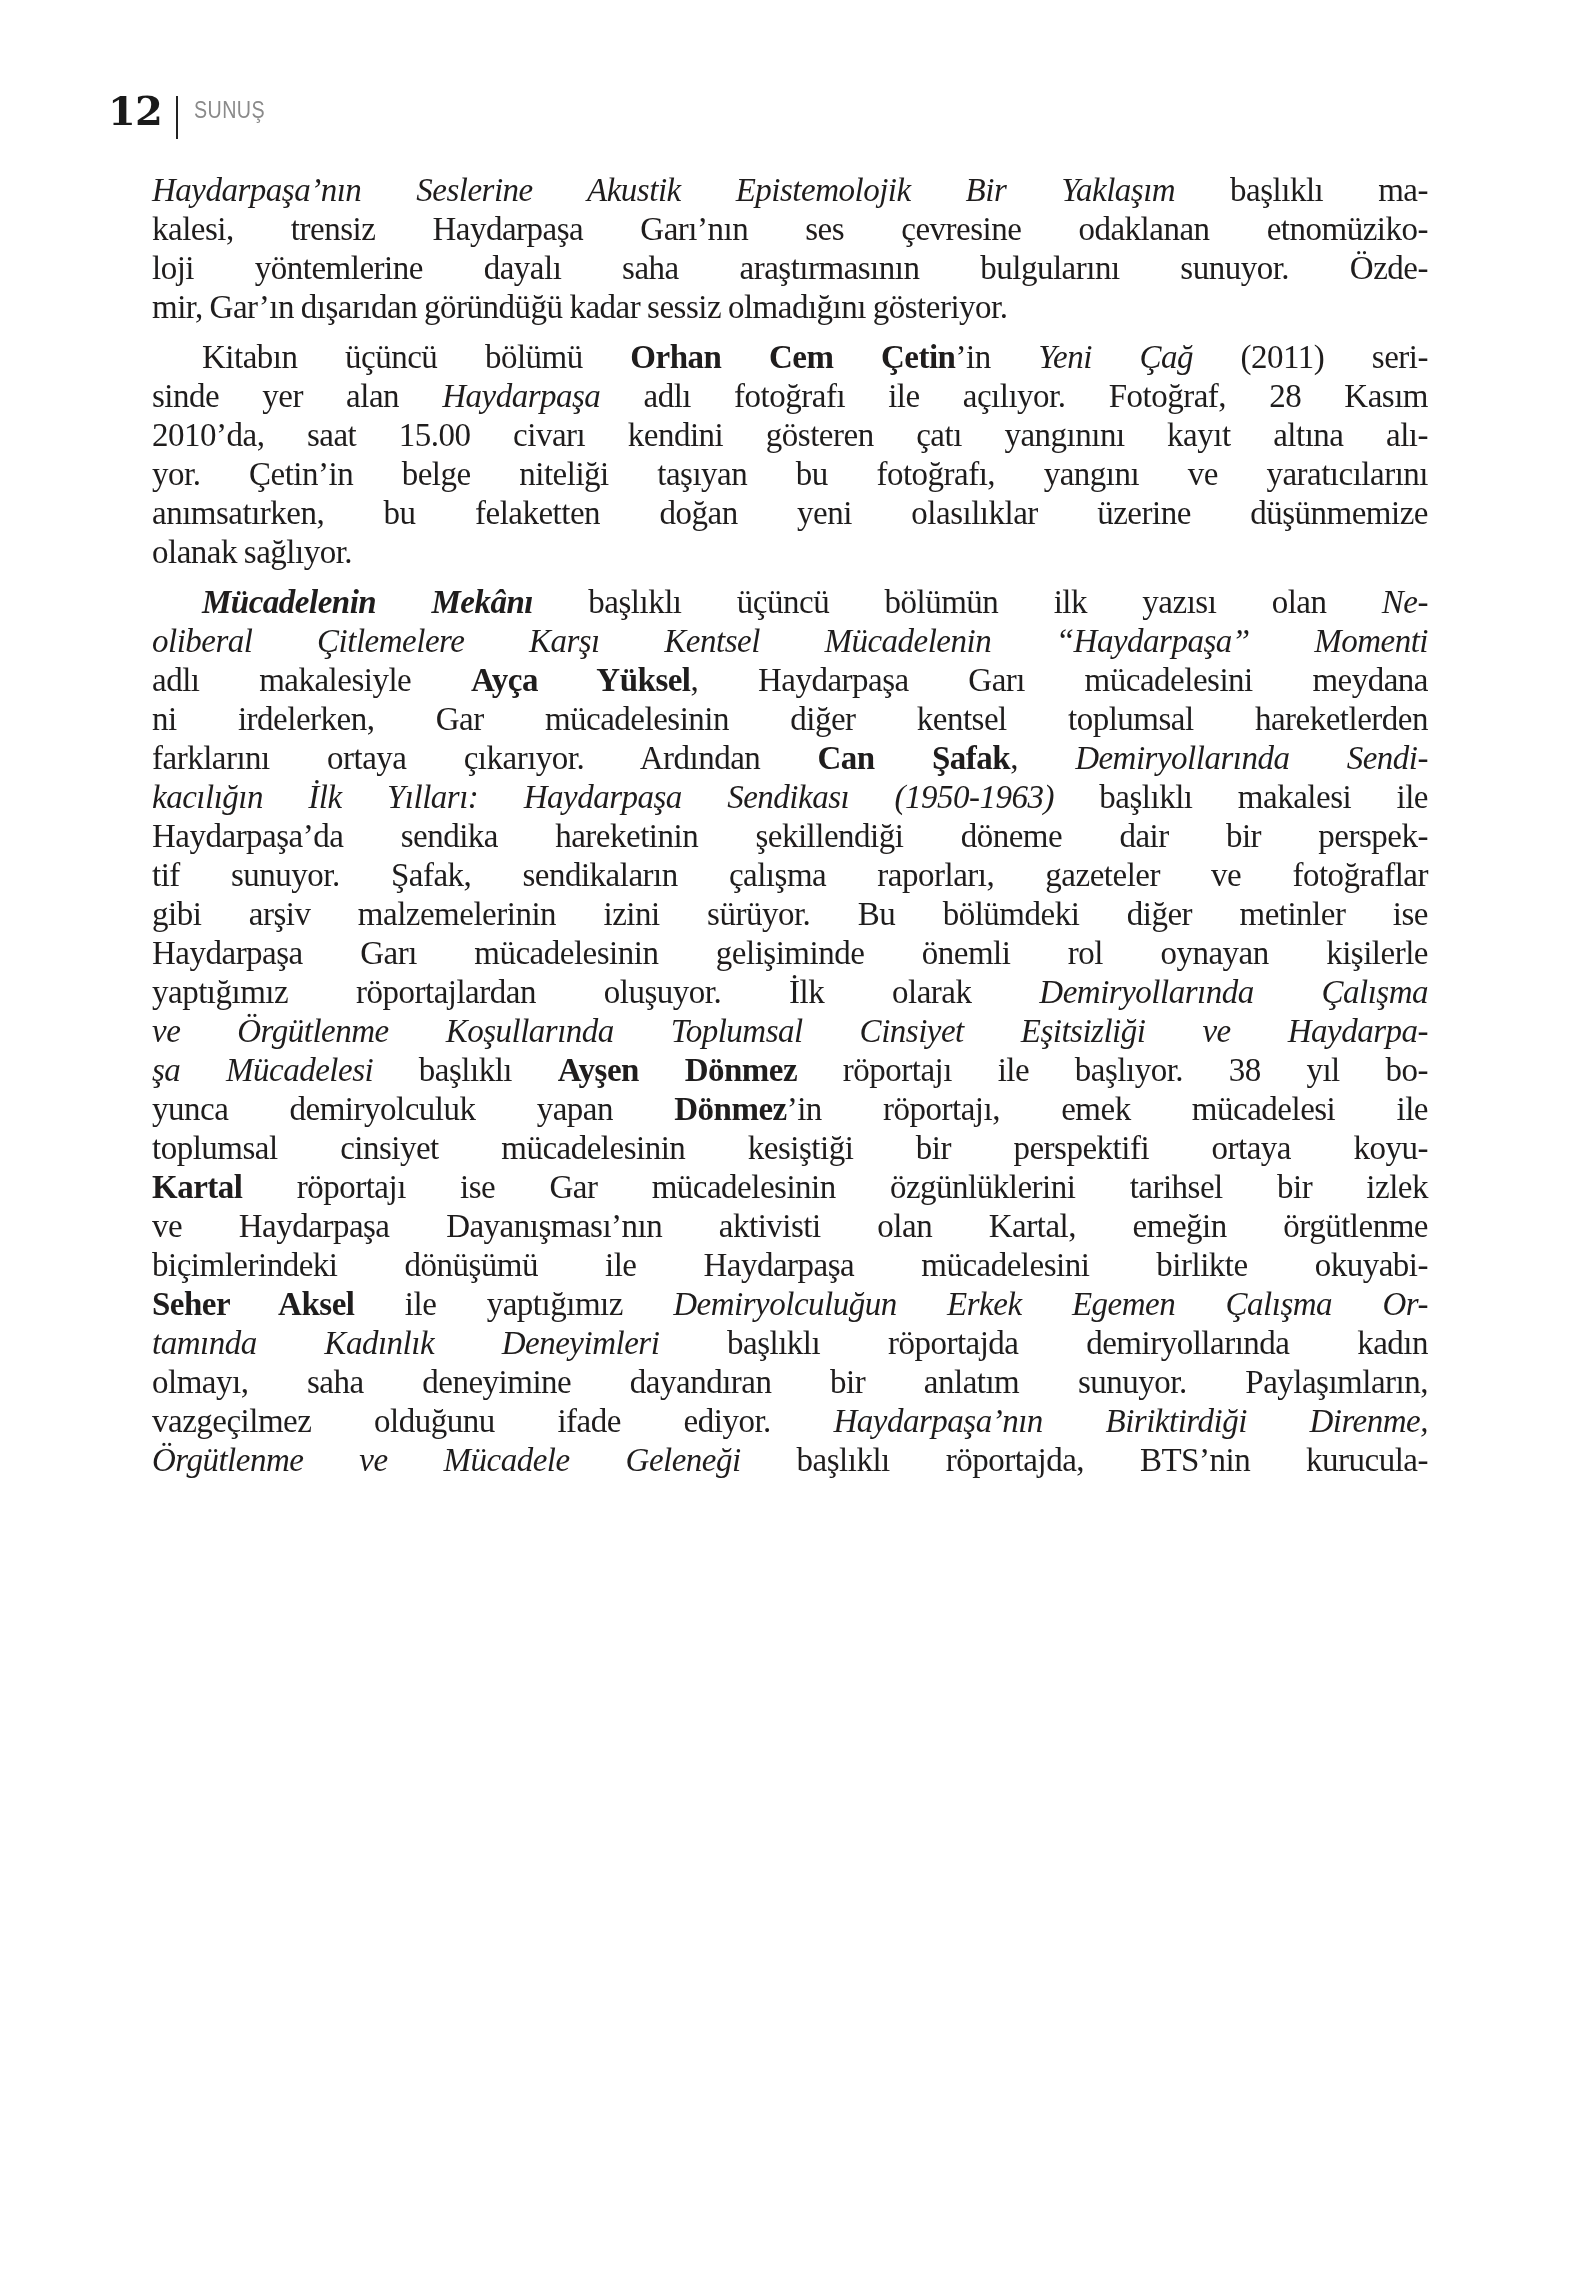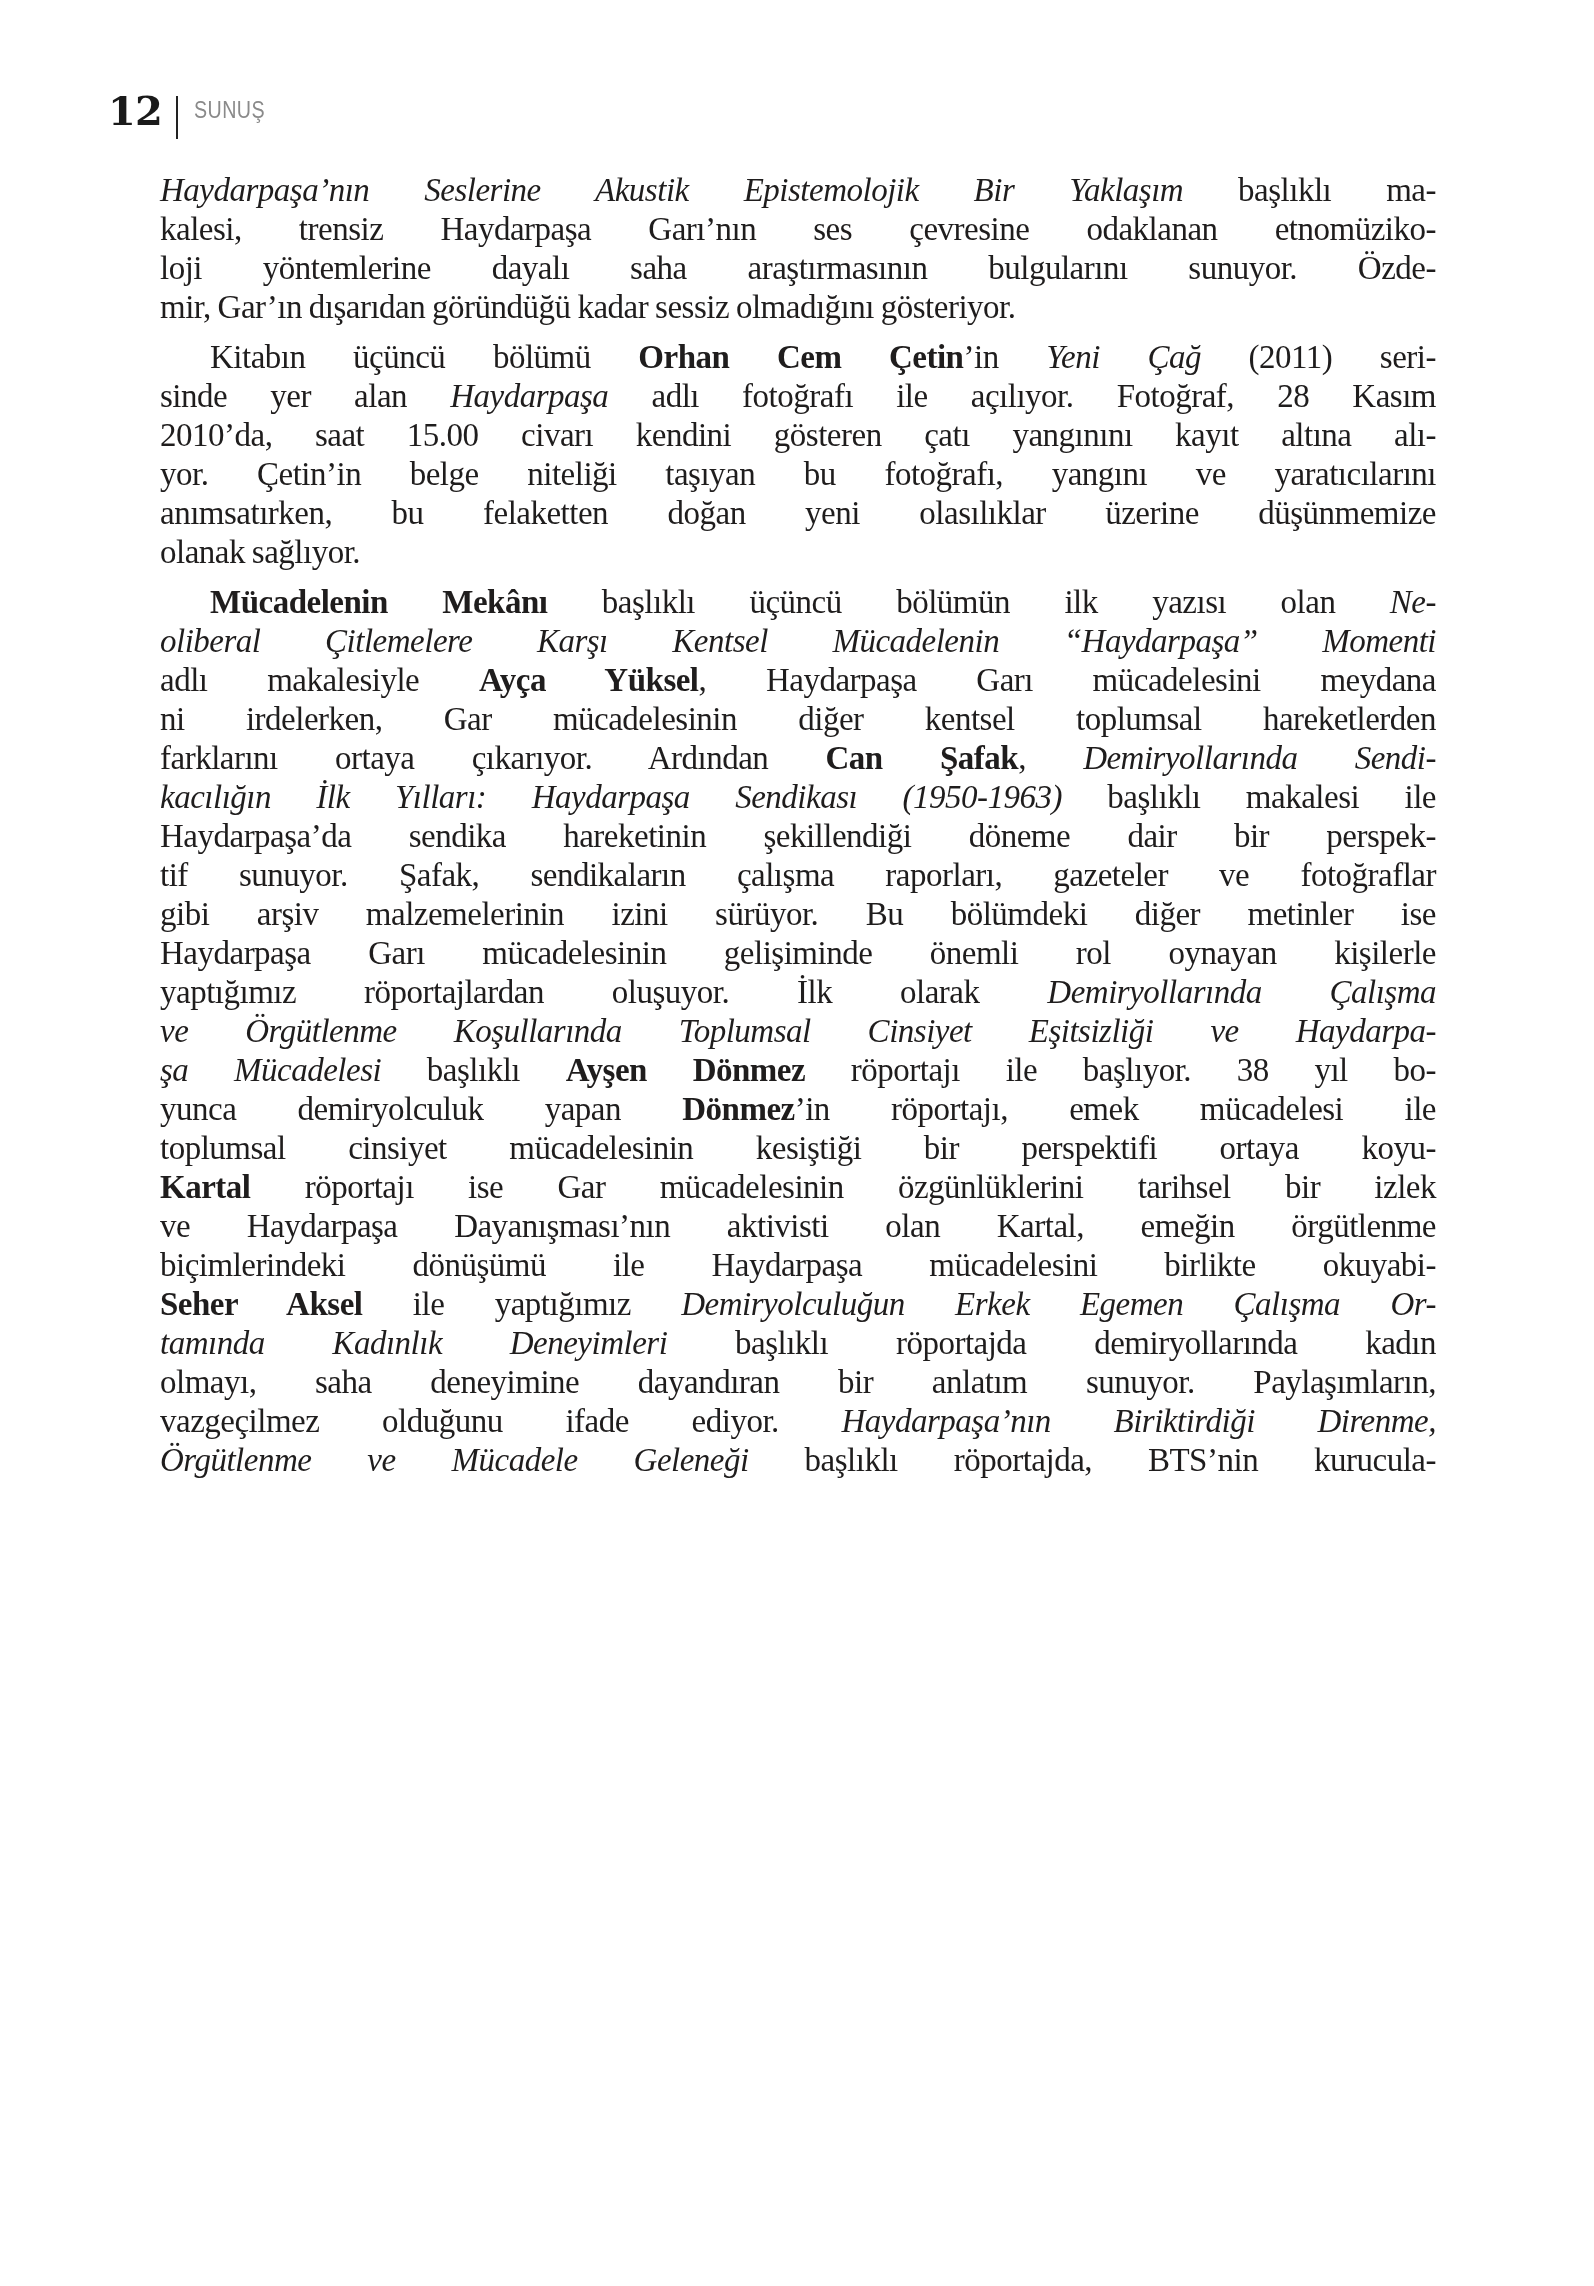--- a/index.html
+++ b/index.html
@@ -41,21 +41,21 @@
     .running-head {
       font-family: "Liberation Sans", "DejaVu Sans", sans-serif;
       font-size: 24px;
       color: #8a8a8a;
       letter-spacing: 0.5px;
       transform: scaleX(0.82);
       transform-origin: left center;
     }
     .body-text {
       position: absolute;
-      left: 160px;
+      left: 152px;
       top: 171px;
       width: 1276px;
     }
     .paragraph {
       margin: 0 0 10.8px 0;
     }
     .line {
       display: block;
       height: 39px;
       line-height: 39px;
@@ -67,21 +67,21 @@
       word-spacing: -0.9px;
     }
     .line.last {
       text-align-last: left;
     }
     .line.indent {
       padding-left: 50px;
     }
     .seg-italic { font-style: italic; }
     .seg-bold { font-weight: bold; }
-    .seg-bolditalic { font-weight: bold; }
+    .seg-bolditalic { font-style: italic; font-weight: bold; }
   </style>
 </head>
 <body>
 
 <div class="header">
   <span class="page-number">12</span>
   <span class="header-divider"></span>
   <span class="running-head">SUNUŞ</span>
 </div>
 

